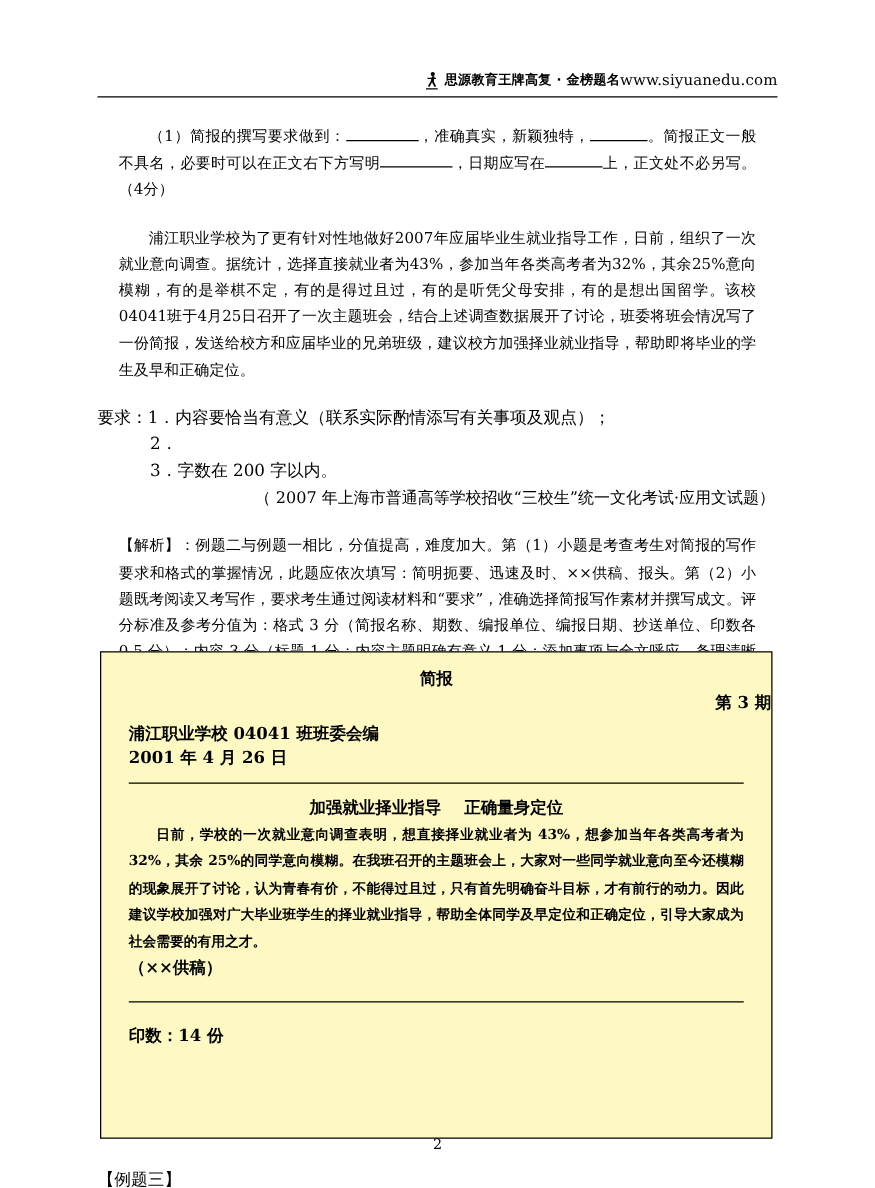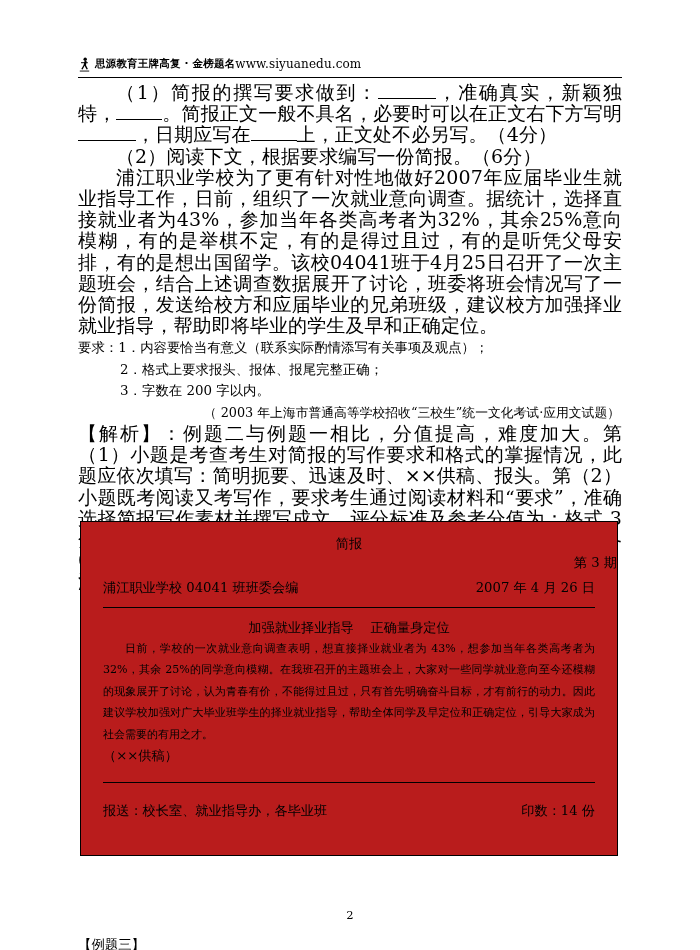--- a/index.html
+++ b/index.html
@@ -27,21 +27,21 @@
 
   
   .header {
     position: absolute;
     left: 78px;
     top: 52px;
     width: 544px;
     height: 24px;
     display: flex;
     align-items: center;
-    justify-content: flex-start;
+    justify-content: flex-end;
   }
   .brand {
     display: flex;
     align-items: center;
     gap: 4px;
   }
   .brand-logo {
     width: 13px;
     height: 15px;
     display: block;
@@ -70,22 +70,22 @@
 
   
   .content {
     position: absolute;
     left: 78px;
     top: 82px;
     width: 544px;
   }
 
   .p {
-    margin: 0;
-    font-size: 19px;
+    margin: 17px;
+    font-size: 12px;
     line-height: 21.2px;
     text-align: justify;
     text-justify: inter-ideograph;
     letter-spacing: 0.1px;
   }
   .kai {
     font-family: "DejaVu Serif", "Liberation Serif", serif;
   }
   .indent2 { text-indent: 2em; }
 
@@ -124,48 +124,49 @@
     text-align: right;
     padding-right: 2px;
   }
 
   
   .sample-box {
     position: absolute;
     left: 80px;
     top: 521px;
     width: 538px;
-    height: 335px;
+    height: 390px;
     border: 1.4px solid #000;
     box-sizing: border-box;
-    background: #b91c1c;
+    background: #fef9c3;
+    font-weight: bold;
   }
   .sb-inner {
     position: relative;
     width: 100%;
     height: 100%;
   }
   .sb-title {
     text-align: center;
     font-size: 13.2px;
     line-height: 19px;
     margin-top: 12px;
   }
   .sb-issue {
     text-align: right;
     font-size: 13.2px;
     line-height: 19px;
   }
   .sb-meta {
     display: flex;
-    justify-content: space-between;
     font-size: 13.2px;
     line-height: 19px;
     padding: 6px 22px 0 22px;
     box-sizing: border-box;
+    flex-direction: column;
   }
   .sb-rule {
     margin: 10px 22px 0 22px;
     border-top: 1.5px solid #000;
   }
   .sb-rule-bottom {
     margin: 0 22px 0 22px;
     border-top: 1.5px solid #000;
   }
   .sb-headline {
@@ -235,63 +236,60 @@
       <span class="brand-text">思源教育王牌高复 · 金榜题名</span>
     </div>
     <span class="site-url">www.siyuanedu.com</span>
   </div>
   <div class="header-rule"></div>
 
   <div class="content">
 
     <p class="p kai indent2"><span>（1）简报的撰写要求做到：</span><span class="blank bl-lg"></span><span>，准确真实，新颖独特，</span><span class="blank bl-md"></span><span>。简报正文一般不具名，必要时可以在正文右下方写明</span><span class="blank bl-lg"></span><span>，日期应写在</span><span class="blank bl-md"></span><span>上，正文处不必另写。（4分）</span></p>
 
-    <p class="p kai indent2">（2）阅读下文，根据要求编写一份简报。（6分）</p>
 
     <p class="p kai indent2">浦江职业学校为了更有针对性地做好2007年应届毕业生就业指导工作，日前，组织了一次就业意向调查。据统计，选择直接就业者为43%，参加当年各类高考者为32%，其余25%意向模糊，有的是举棋不定，有的是得过且过，有的是听凭父母安排，有的是想出国留学。该校04041班于4月25日召开了一次主题班会，结合上述调查数据展开了讨论，班委将班会情况写了一份简报，发送给校方和应届毕业的兄弟班级，建议校方加强择业就业指导，帮助即将毕业的学生及早和正确定位。</p>
 
     <div class="req-block">
       <div class="req-row">
         <span class="req-label">要求：</span>
         <span class="req-num">1．</span>
         <span>内容要恰当有意义（联系实际酌情添写有关事项及观点）；</span>
       </div>
       <div class="req-row">
         <span class="req-pad"></span>
         <span class="req-num">2．</span>
-        <span>格式上要求报头、报体、报尾完整正确；</span>
       </div>
       <div class="req-row">
         <span class="req-pad"></span>
         <span class="req-num">3．</span>
         <span>字数在 200 字以内。</span>
       </div>
     </div>
 
-    <p class="source-line">（ 2003 年上海市普通高等学校招收“三校生”统一文化考试·应用文试题）</p>
+    <p class="source-line">（ 2007 年上海市普通高等学校招收“三校生”统一文化考试·应用文试题）</p>
 
     <p class="p">【解析】：例题二与例题一相比，分值提高，难度加大。第（1）小题是考查考生对简报的写作要求和格式的掌握情况，此题应依次填写：简明扼要、迅速及时、××供稿、报头。第（2）小题既考阅读又考写作，要求考生通过阅读材料和“要求”，准确选择简报写作素材并撰写成文。评分标准及参考分值为：格式 3 分（简报名称、期数、编报单位、编报日期、抄送单位、印数各 0.5 分）；内容 3 分（标题 1 分；内容主题明确有意义 1 分；添加事项与全文呼应、条理清晰 1 分）。参考答案如下：</p>
   </div>
 
   <div class="sample-box">
     <div class="sb-inner">
       <div class="sb-title">简报</div>
       <div class="sb-issue">第 3 期</div>
       <div class="sb-meta">
         <span>浦江职业学校 04041 班班委会编</span>
-        <span>2007 年 4 月 26 日</span>
+        <span>2001 年 4 月 26 日</span>
       </div>
       <div class="sb-rule"></div>
       <div class="sb-headline">加强就业择业指导    正确量身定位</div>
       <div class="sb-body">日前，学校的一次就业意向调查表明，想直接择业就业者为 43%，想参加当年各类高考者为 32%，其余 25%的同学意向模糊。在我班召开的主题班会上，大家对一些同学就业意向至今还模糊的现象展开了讨论，认为青春有价，不能得过且过，只有首先明确奋斗目标，才有前行的动力。因此建议学校加强对广大毕业班学生的择业就业指导，帮助全体同学及早定位和正确定位，引导大家成为社会需要的有用之才。</div>
       <div class="sb-credit">（××供稿）</div>
       <div class="sb-spacer"></div>
       <div class="sb-rule-bottom"></div>
       <div class="sb-footer">
-        <span>报送：校长室、就业指导办，各毕业班</span>
         <span>印数：14 份</span>
       </div>
     </div>
   </div>
 
   <div class="next-example">【例题三】</div>
   <div class="page-number">2</div>
 
 </div>
 

